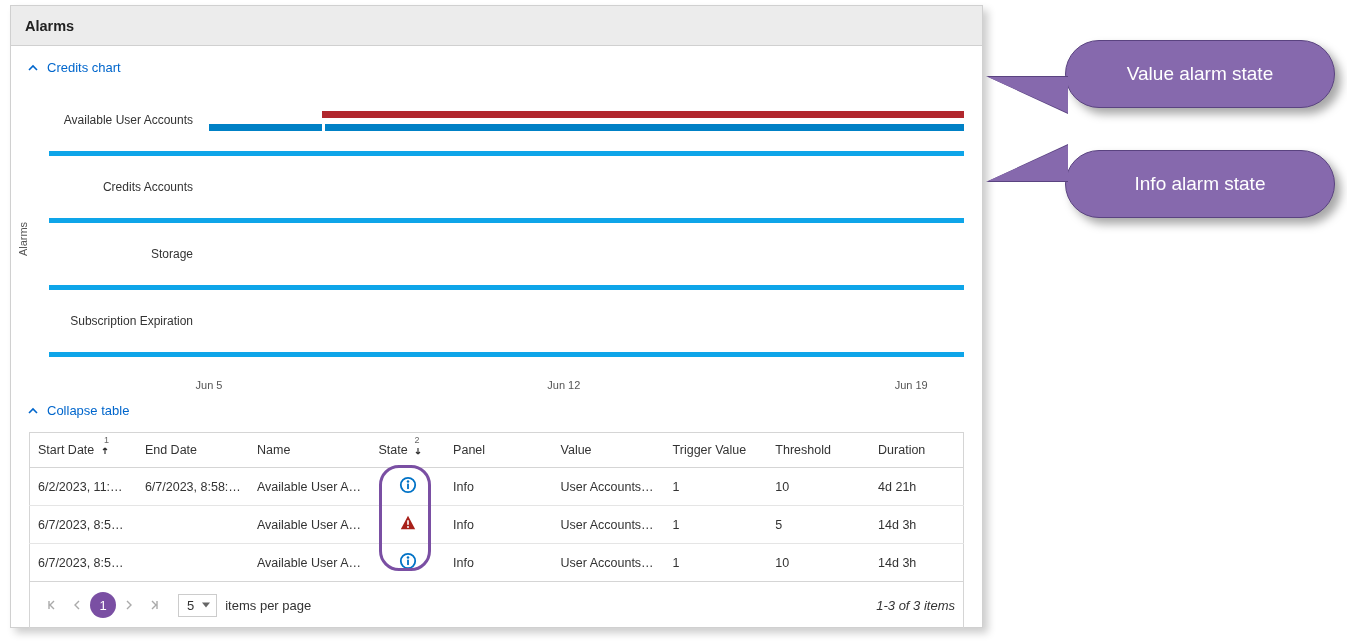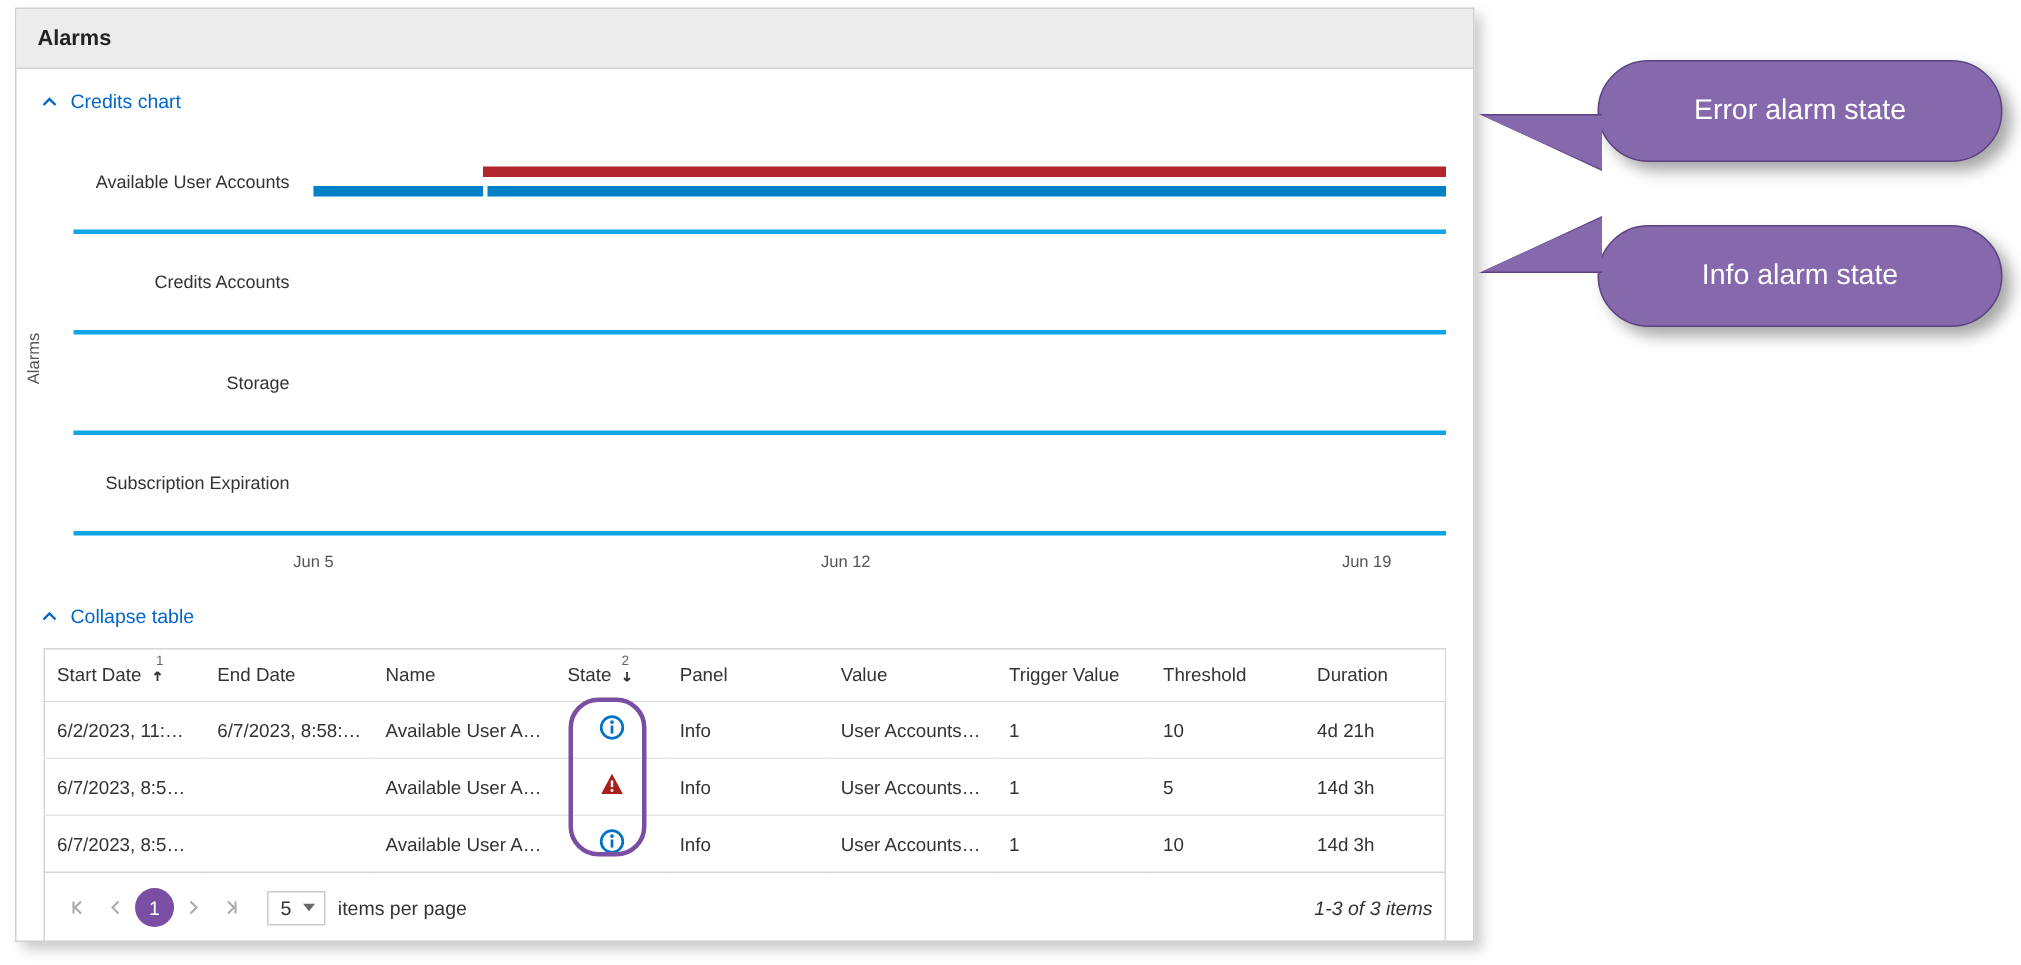--- a/index.html
+++ b/index.html
@@ -4,28 +4,28 @@
 <style>
   * { box-sizing: border-box; margin: 0; padding: 0; }
   body { font-family: "Segoe UI", Arial, sans-serif; font-size: 13px; color: #333; background: #fff; position: relative; width: 1347px; height: 643px; }
   .panel { position: absolute; left: 10px; top: 5px; width: 973px; height: 623px; border: 1px solid #d0d0d0; background: #fff; box-shadow: 5px 5px 8px rgba(0,0,0,0.2); }
   .panel-header { height: 40px; background: #ececec; border-bottom: 1px solid #d0d0d0; padding: 0 14px; display: flex; align-items: center; font-weight: 600; font-size: 14.5px; color: #222; }
   .collapse-row { display: flex; align-items: center; padding: 14px 16px; color: #0066cc; font-size: 13px; cursor: pointer; }
   .collapse-row svg { margin-right: 8px; }
   .chart-area { position: relative; height: 300px; margin: 0 18px 0 18px; }
   .chart-yaxis-label { position: absolute; left: -6px; top: 50%; transform: translate(-50%, -50%) rotate(-90deg); transform-origin: center; font-size: 11px; color: #555; }
   .chart-rows { position: absolute; left: 20px; right: 0; top: 0; bottom: 30px; }
-  .chart-row { position: relative; height: 67px; border-bottom: 3px solid #0ea5e9; }
+  .chart-row { position: relative; height: 67px; border-bottom: 5px solid #0ea5e9; }
   .chart-row-label { position: absolute; left: 0; top: 50%; transform: translateY(-50%); width: 150px; text-align: right; font-size: 12px; color: #333; padding-right: 6px; }
   .chart-row-track { position: absolute; left: 160px; right: 0; top: 0; bottom: 0; }
   .bar { position: absolute; height: 7px; }
   .bar-red { background: #b1272d; top: 22px; }
   .bar-blue { background: #0081c6; top: 35px; }
   .chart-xaxis { position: absolute; left: 180px; right: 0; bottom: 0; height: 26px; }
-  .chart-tick { position: absolute; font-size: 11px; color: #555; transform: translateX(-50%); top: 6px; }
+  .chart-tick { position: absolute; font-size: 11px; color: #555; transform: translateX(-50%); top: 16px; }
   .table-wrap { margin: 0 18px; }
   table { width: 100%; border-collapse: collapse; border: 1px solid #d5d5d5; }
   thead th { text-align: left; font-weight: 400; font-size: 12.5px; color: #333; padding: 10px 8px; border-bottom: 1px solid #d5d5d5; position: relative; background: #fff; }
   thead th.sortable { cursor: pointer; }
   thead th .sort-badge { position: absolute; top: 2px; font-size: 9px; color: #666; }
   tbody td { font-size: 12.5px; color: #333; padding: 8px 8px; border-bottom: 1px solid #e5e5e5; white-space: nowrap; overflow: hidden; text-overflow: ellipsis; max-width: 0; }
   tbody tr:last-child td { border-bottom: none; }
   .state-cell { text-align: center; }
   .icon-info { width: 18px; height: 18px; display: inline-block; }
   .icon-warn { width: 18px; height: 18px; display: inline-block; }
@@ -221,18 +221,18 @@
       </span>
       <span class="pager-select">5</span>
       <span>items per page</span>
       <span class="pager-info">1-3 of 3 items</span>
     </div>
   </div>
 </div>
 
 <div class="callout callout-error">
   <div class="tail"></div>
-  <span>Error alarm state</span>
+  <span>Value alarm state</span>
 </div>
 <div class="callout callout-info">
   <div class="tail"></div>
   <span>Info alarm state</span>
 </div>
 
 </body></html>

